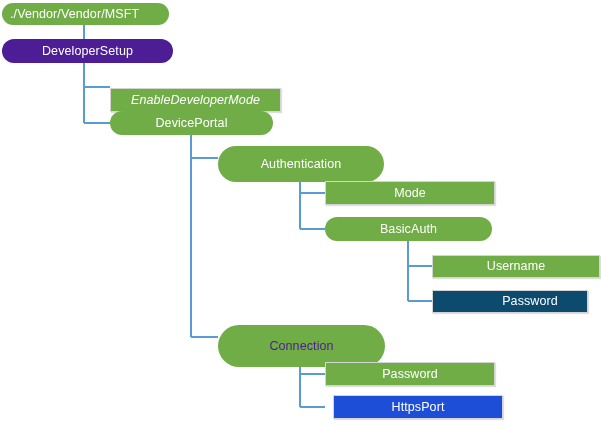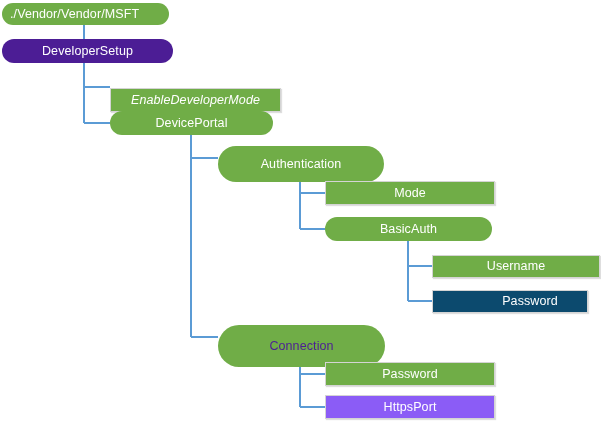--- a/index.html
+++ b/index.html
@@ -91,15 +91,15 @@
   <div class="node rounded" style="left: 2px; top: 39px; width: 171px; height: 24px; background: #4c1d95; color: rgb(255, 255, 255);">DeveloperSetup</div>
   <div class="node rect" style="left: 110px; top: 88px; width: 171px; height: 24px; background: rgb(112, 173, 71); color: rgb(255, 255, 255); border-color: rgb(212, 212, 212); font-style: italic;">EnableDeveloperMode</div>
   <div class="node rounded" style="left: 110px; top: 111px; width: 163px; height: 24px; background: rgb(112, 173, 71); color: rgb(255, 255, 255);">DevicePortal</div>
   <div class="node rounded" style="left: 218px; top: 146px; width: 166px; height: 36px; background: rgb(112, 173, 71); color: rgb(255, 255, 255);">Authentication</div>
   <div class="node rect" style="left: 325px; top: 181px; width: 170px; height: 24px; background: rgb(112, 173, 71); color: rgb(255, 255, 255); border-color: rgb(212, 212, 212); text-align: right;">Mode</div>
   <div class="node rounded" style="left: 325px; top: 217px; width: 167px; height: 24px; background: rgb(112, 173, 71); color: rgb(255, 255, 255);">BasicAuth</div>
   <div class="node rect" style="left: 432px; top: 255px; width: 168px; height: 23px; background: rgb(112, 173, 71); color: rgb(255, 255, 255); border-color: rgb(212, 212, 212);">Username</div>
   <div class="node rect" style="left: 432px; top: 290px; width: 156px; height: 23px; background: #0c4a6e; color: rgb(255, 255, 255); border-color: rgb(212, 212, 212); padding-left: 40px;">Password</div>
   <div class="node rounded" style="left: 218px; top: 325px; width: 167px; height: 42px; background: rgb(112, 173, 71); color: #4c1d95;">Connection</div>
   <div class="node rect" style="left: 325px; top: 362px; width: 170px; height: 24px; background: rgb(112, 173, 71); color: rgb(255, 255, 255); border-color: rgb(212, 212, 212);">Password</div>
-  <div class="node rect" style="left: 325px; top: 395px; width: 170px; height: 24px; background: #8b5cf6; color: rgb(255, 255, 255); border-color: rgb(212, 212, 212);">HttpsPort</div>
+  <div class="node rect" style="left: 333px; top: 395px; width: 170px; height: 24px; background: #1d4ed8; color: rgb(255, 255, 255); border-color: rgb(212, 212, 212);">HttpsPort</div>
 
 </div>
 
 </body></html>

